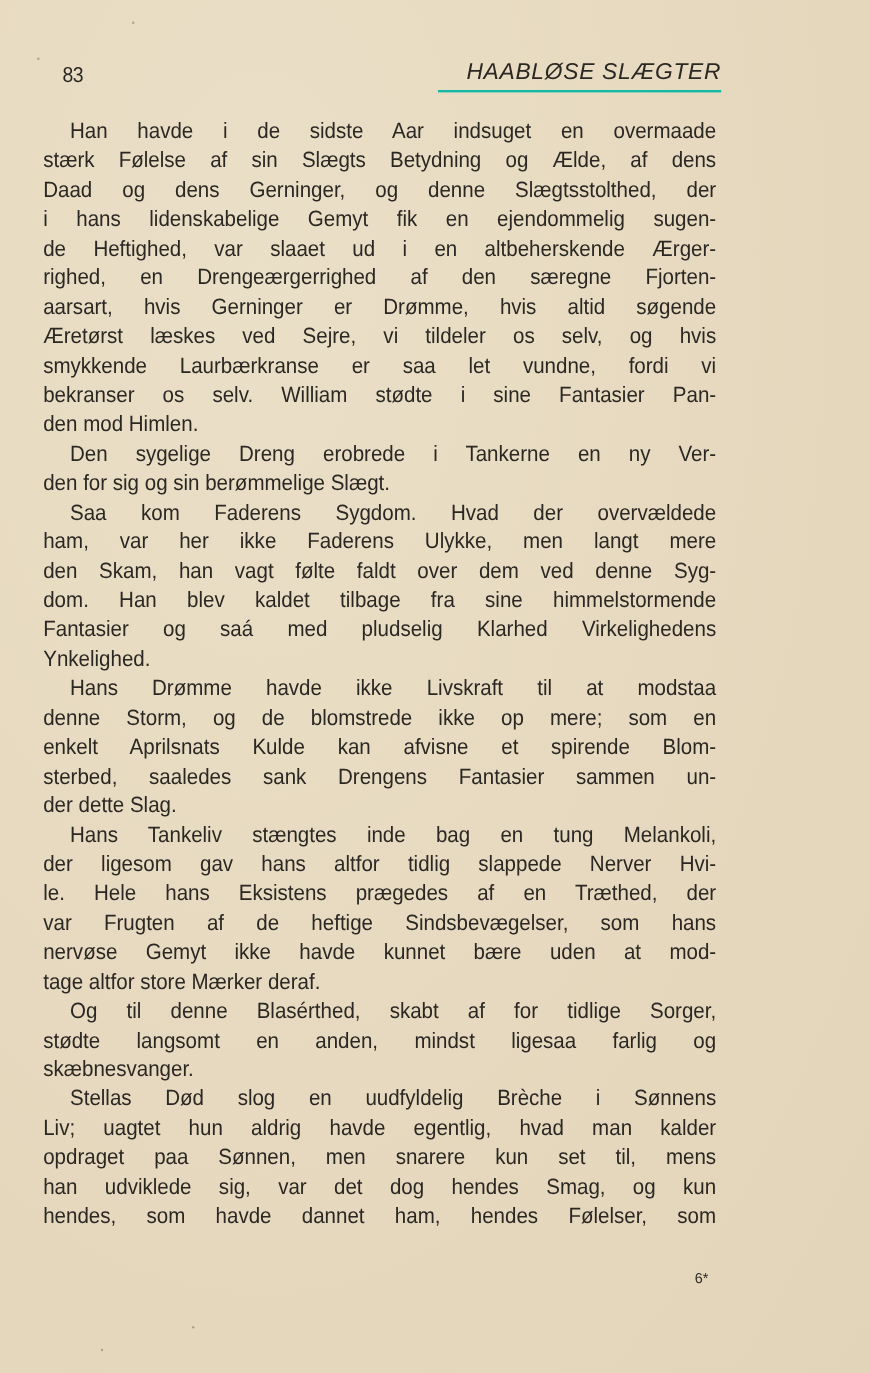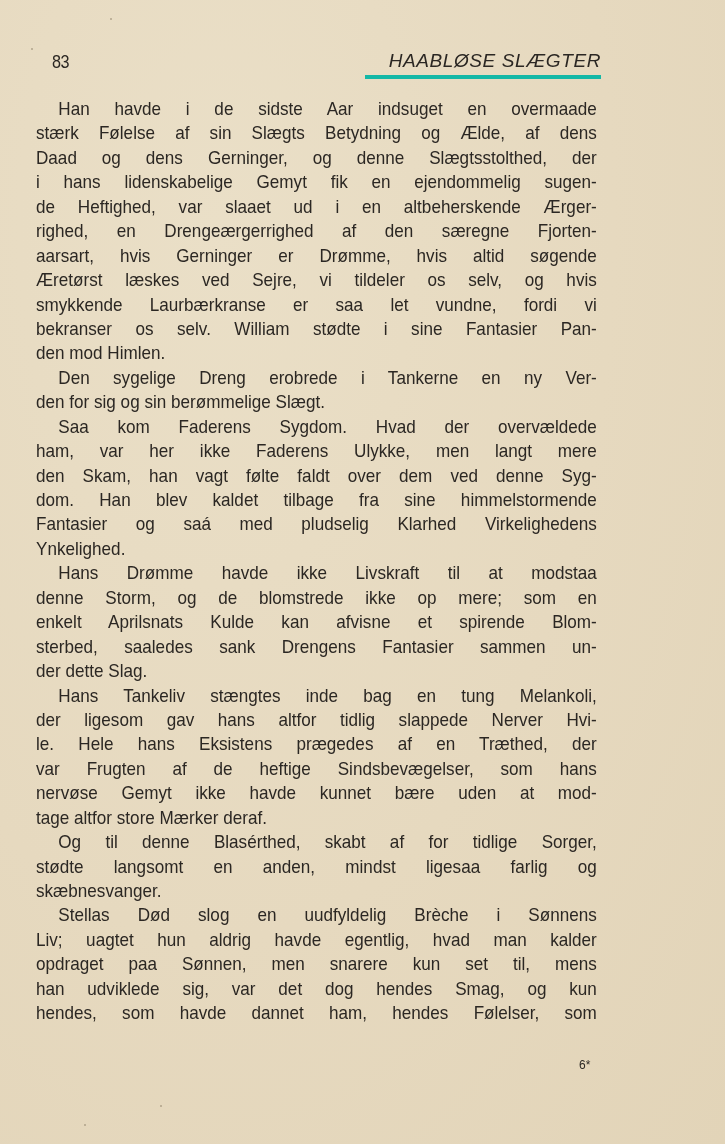--- a/index.html
+++ b/index.html
@@ -15,21 +15,21 @@
   .folio {
     position: absolute; left: 52px; top: 52px;
     font-size: 18px; letter-spacing: -0.5px;
     transform: scaleX(0.9); transform-origin: left top;
   }
   .running-head {
     position: absolute; left: 365px; width: 236px; top: 50px;
     text-align: right; font-style: italic; font-size: 19px;
     letter-spacing: 0.6px;
     padding-bottom: 3px;
-    border-bottom: 4px solid #14b8a6;
+    border-bottom: 2px solid #14b8a6;
   }
   .body-text {
     position: absolute; left: 36px; top: 97px; width: 561px;
   }
   .line {
     display: block;
     height: 24.45px; line-height: 24.45px;
     font-size: 18.4px;
     white-space: nowrap;
     text-align: justify; text-align-last: justify;

